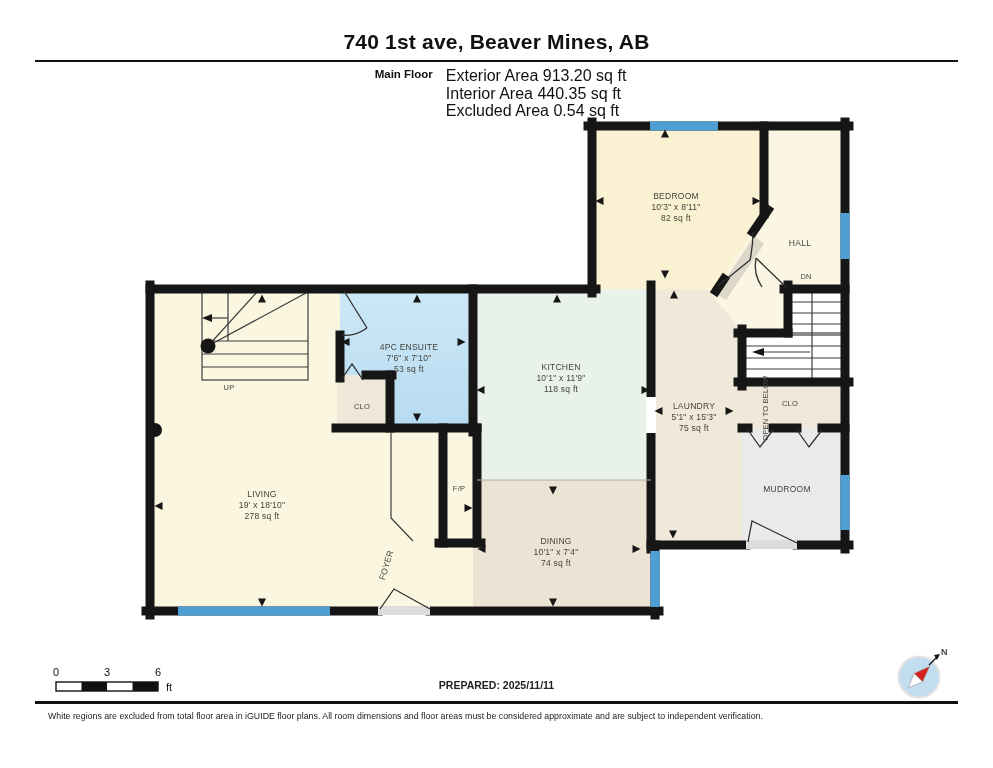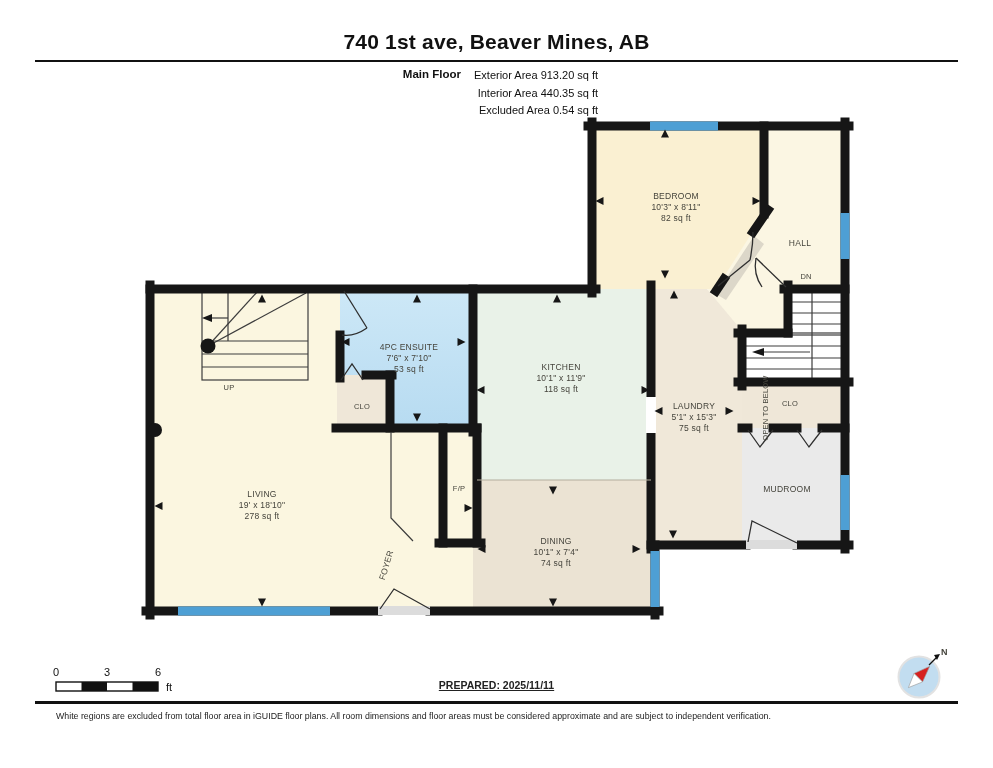--- a/index.html
+++ b/index.html
@@ -4,24 +4,24 @@
 <style>
   html,body{margin:0;padding:0;background:#ffffff;}
   .page{position:relative;width:993px;height:728px;background:#fff;overflow:hidden;
         font-family:"Liberation Sans","DejaVu Sans",sans-serif;color:#111;}
   .abs{position:absolute;}
   .title{left:0;right:0;top:30px;text-align:center;font-size:21px;font-weight:bold;letter-spacing:.2px;}
   .rule-top{left:35px;right:35px;top:60px;border-top:2.5px solid #111;}
   .stats-row{left:8px;right:0;top:67px;display:flex;justify-content:center;align-items:flex-start;gap:13px;}
   .floor-name{font-size:11.5px;font-weight:bold;padding-top:1px;}
   .stats{display:flex;flex-direction:column;}
-  .stats div{font-size:11px;line-height:17.5px;text-align:right;}
-  .prepared{left:0;right:0;top:679px;text-align:center;font-size:10.5px;font-weight:600;color:#222;text-decoration:underline;}
+  .stats div{font-size:16px;line-height:17.5px;}
+  .prepared{left:0;right:0;top:679px;text-align:center;font-size:10.5px;font-weight:600;color:#222;}
   .rule-bottom{left:35px;right:35px;top:701px;border-top:3.5px solid #111;}
-  .disclaimer{left:56px;top:711px;right:20px;font-size:8.8px;color:#222;text-align:left;}
+  .disclaimer{left:48px;top:711px;right:20px;font-size:8.8px;color:#222;text-align:left;}
   svg{position:absolute;inset:0;}
   svg text{font-family:"Liberation Sans","DejaVu Sans",sans-serif;fill:#45443c;}
   .rm{font-size:8.5px;letter-spacing:.25px;}
   .sm{font-size:7.5px;letter-spacing:.2px;}
   .tick{font-size:11px;fill:#111;}
   .wall{stroke:#161616;stroke-width:9;stroke-linecap:square;fill:none;}
   .thin{stroke:#3c3c3c;stroke-width:1.2;fill:none;}
   .door{stroke:#2e2e2e;stroke-width:1.3;fill:none;}
   .win{fill:#4e9fd4;}
 </style>

